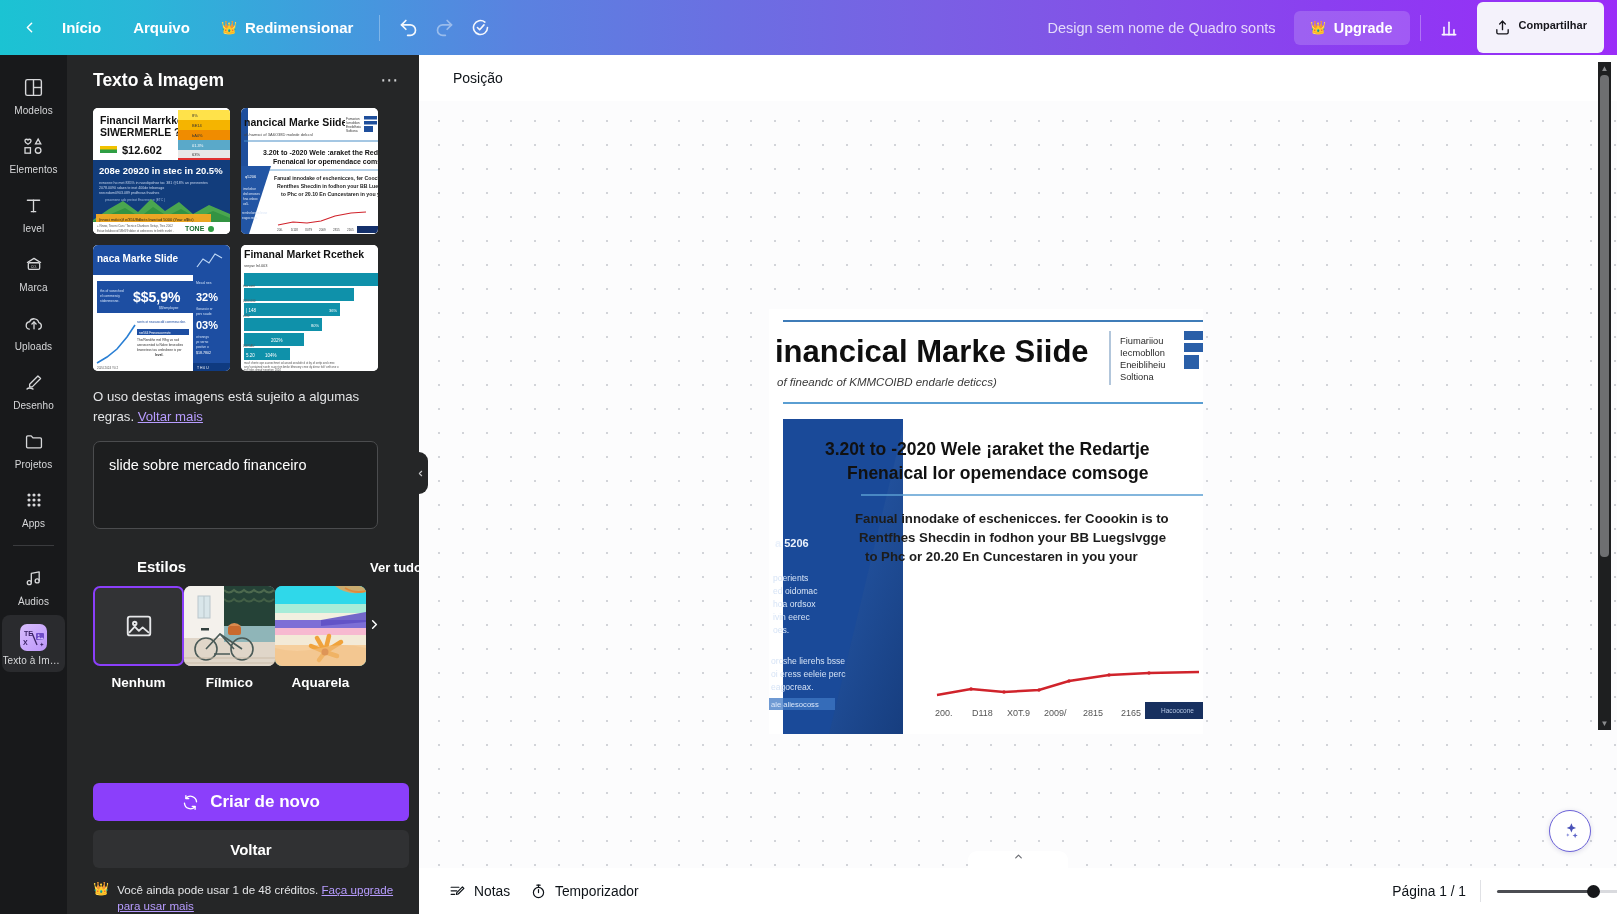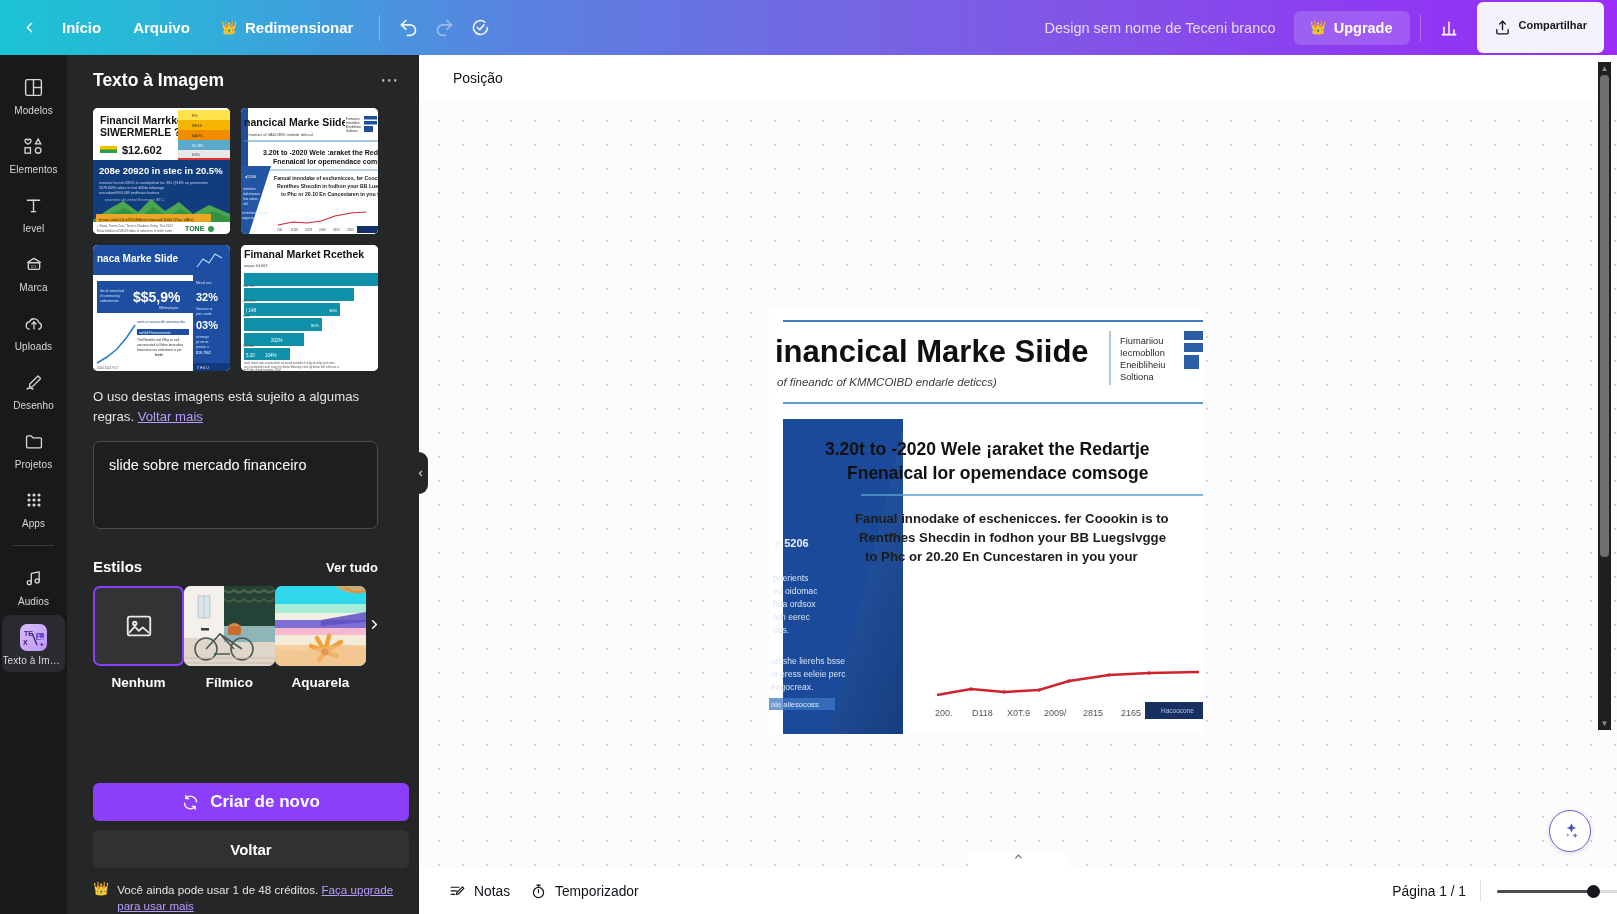--- a/index.html
+++ b/index.html
@@ -134,21 +134,21 @@
   }
   .prompt-box {
     margin-top: 14px; width: 285px; height: 88px;
     background: #1d1e1f; border: 1px solid #4b4c4e; border-radius: 7px;
     color: #fff; font-size: 14.5px; padding: 14px 15px;
     font-family: "Liberation Sans", sans-serif; resize: none;
     line-height: 1.35;
   }
   .styles-head {
     display: flex; align-items: baseline; justify-content: space-between;
-    margin-top: 25px; width: 285px;
+    margin-top: 25px; width: 285px; margin-left: 44px;
   }
   .styles-title { color: #fff; font-size: 15px; font-weight: 700; }
   .styles-all {
     color: #fff; font-size: 13px; font-weight: 700; cursor: pointer;
   }
   .styles-row {
     display: flex; margin-top: 11px; position: relative;
     width: 290px; overflow: hidden;
   }
   .style-cell { width: 91px; cursor: pointer; }
@@ -326,21 +326,21 @@
           <path d="M20 9H10a6 6 0 0 0 0 12h3"></path>
         </svg>
     </div>
     <div class="tb-icobtn">
       <svg width="21" height="21" viewBox="0 0 24 24" fill="none" stroke="currentColor" stroke-width="1.8" stroke-linecap="round" stroke-linejoin="round">
           <path d="M20 12a8 8 0 1 1-3-6.2"></path>
           <polyline points="8.5 12 11 14.5 16 9"></polyline>
         </svg>
     </div>
     <div class="tb-spacer"></div>
-    <div class="doc-title">Design sem nome de Teceni branco</div>
+    <div class="doc-title">Design sem nome de Quadro sonts</div>
     <div class="upgrade-btn">
       <span class="crown">👑</span>
       <span>Upgrade</span>
     </div>
     <div class="tb-sep"></div>
     <div class="tb-icobtn">
       <svg width="20" height="20" viewBox="0 0 24 24" fill="none" stroke="currentColor" stroke-width="1.9" stroke-linecap="round">
           <line x1="6" y1="20" x2="6" y2="11"></line>
           <line x1="12" y1="20" x2="12" y2="5"></line>
           <line x1="18" y1="20" x2="18" y2="14"></line>

